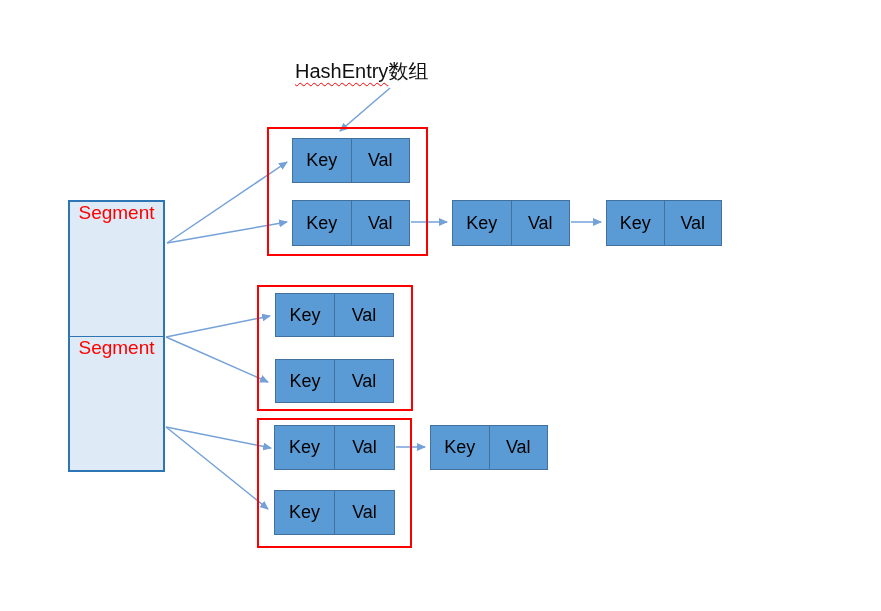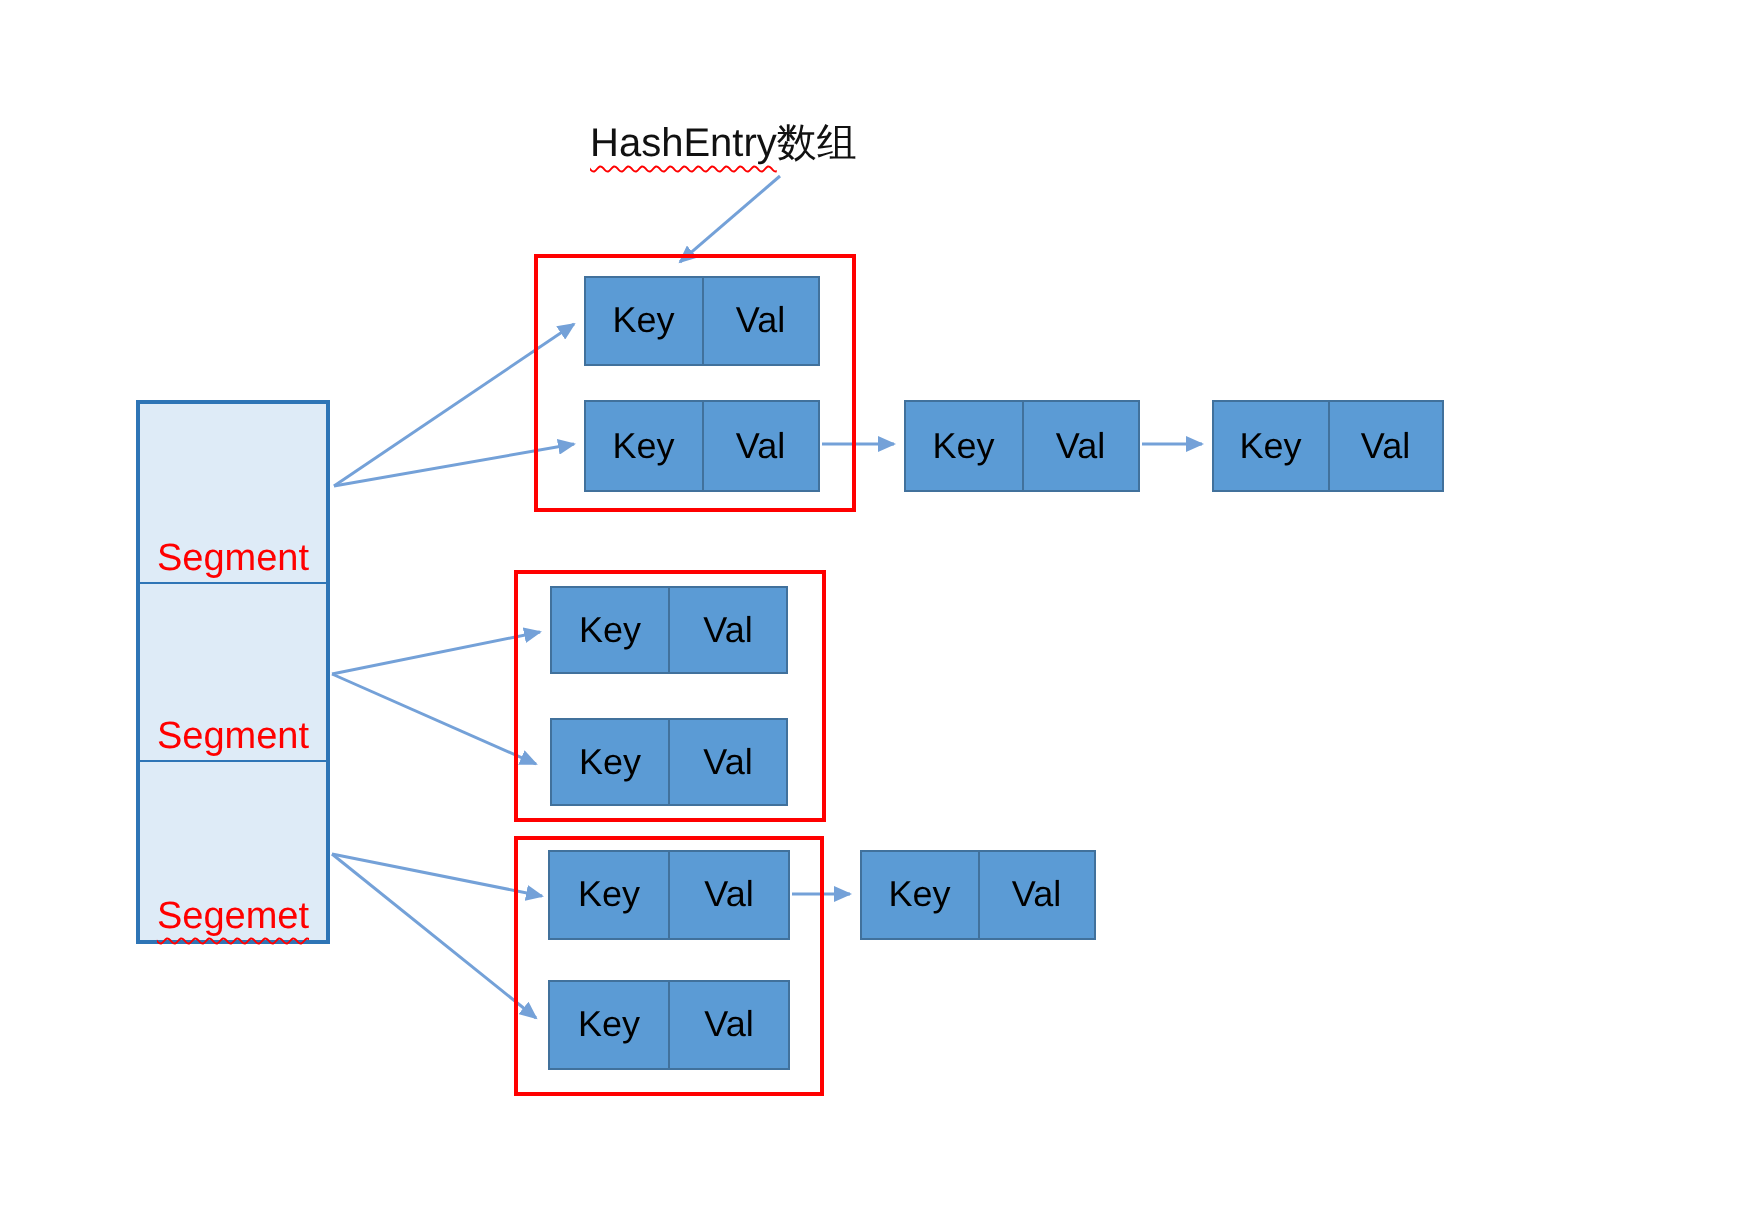--- a/index.html
+++ b/index.html
@@ -26,21 +26,21 @@
 
   .seg-col {
     position: absolute; left: 68px; top: 200px; width: 97px; height: 272px;
     background: #DEEBF7;
     border: 2px solid #2E75B6;
     box-sizing: border-box;
     display: flex; flex-direction: column;
   }
   .seg-cell {
     flex: 1;
-    display: flex; align-items: flex-end; justify-content: center;
+    display: flex; align-items: flex-start; justify-content: center;
     border-top: 1.5px solid #2E75B6;
   }
   .seg-cell:first-child { border-top: none; }
   .seg-label { color: #FF0000; font-size: 19px; white-space: nowrap; }
 
   .group {
     position: absolute;
     border: 2px solid #FF0000;
     box-sizing: border-box;
     background: transparent;
@@ -100,23 +100,20 @@
     <span class="wavy">HashEntry</span><span>数组</span>
   </div>
 
   <div class="seg-col">
     <div class="seg-cell">
       <span class="seg-label">Segment</span>
     </div>
     <div class="seg-cell">
       <span class="seg-label">Segment</span>
     </div>
-    <div class="seg-cell">
-      <span class="seg-label wavy">Segemet</span>
-    </div>
   </div>
 
   <div class="group" id="group-1"></div>
   <div class="group" id="group-2"></div>
   <div class="group" id="group-3"></div>
 
   <div class="kv" id="kv-g1p1">
     <div class="kv-cell key">Key</div>
     <div class="kv-cell val">Val</div>
   </div>

